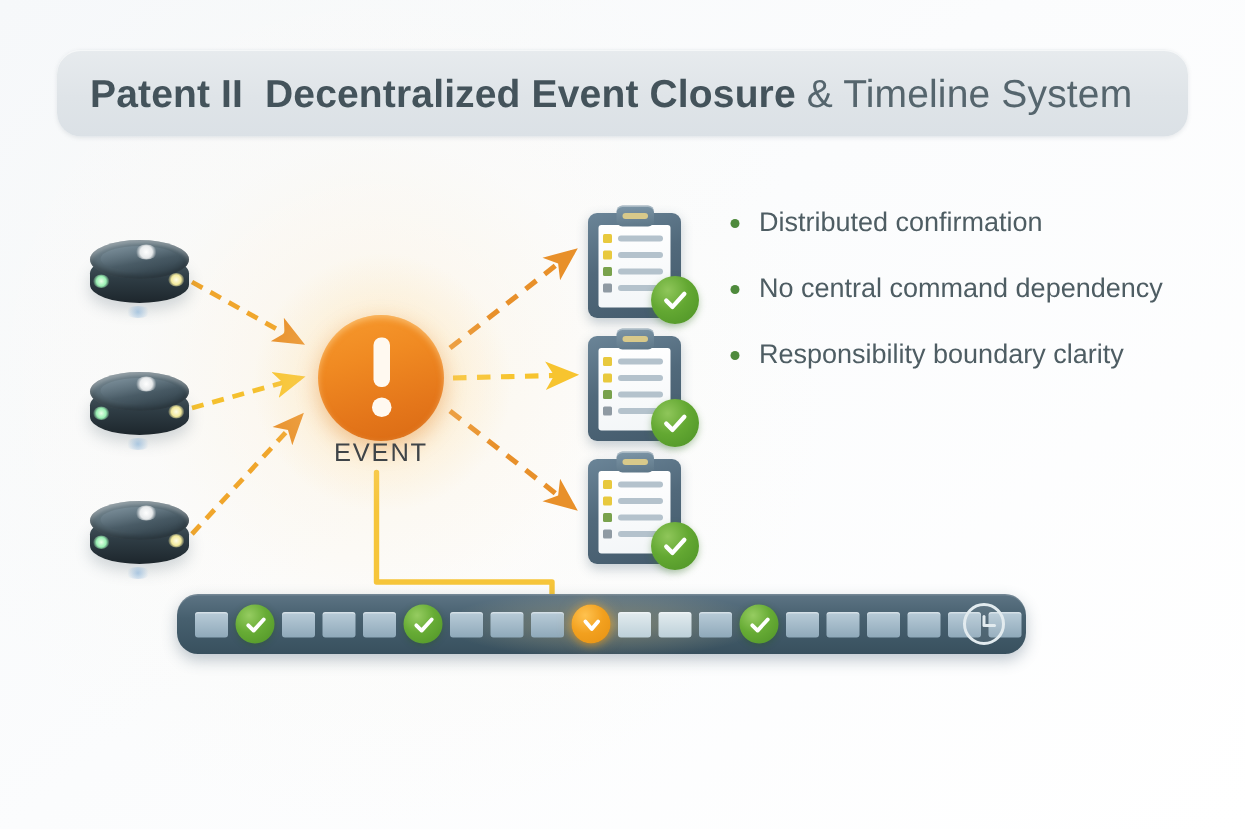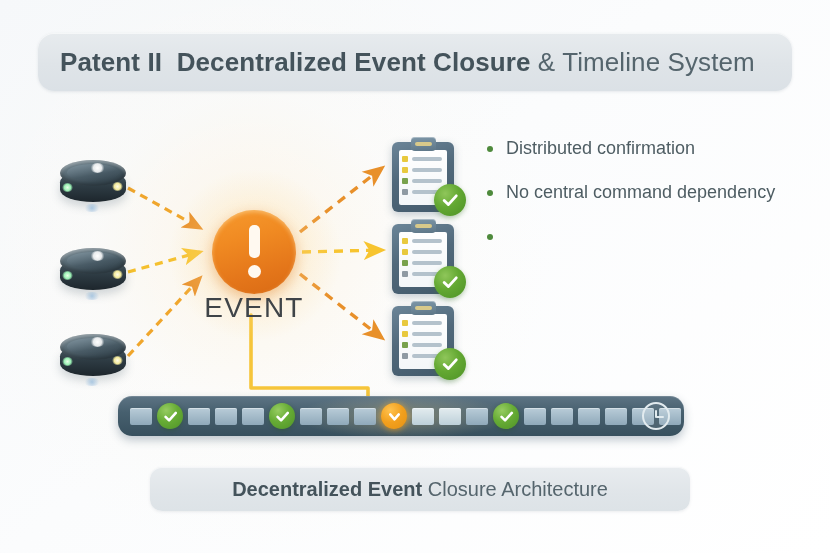--- a/index.html
+++ b/index.html
@@ -131,21 +131,21 @@
     left: 0; top: 40px;
     width: 13px; height: 13px;
     border-radius: 50%;
     background: #fff9f0;
   }
   #event-label {
     position: absolute;
     left: 186px; top: 292px;
     width: 136px;
     text-align: center;
-    font-size: 28px;
+    font-size: 17px;
     letter-spacing: 1.2px;
     color: #3f4448;
     font-weight: 400;
   }
 
   
   .clipboard {
     position: absolute;
     width: 68px; height: 76px;
   }
@@ -484,20 +484,21 @@
     <div class="bullet">
       <span class="dot"></span>
       <span class="txt">Distributed confirmation</span>
     </div>
     <div class="bullet">
       <span class="dot"></span>
       <span class="txt">No central command dependency</span>
     </div>
     <div class="bullet">
       <span class="dot"></span>
+      <span class="txt">Responsibility boundary clarity</span>
     </div>
   </div>
 
   <div id="timeline">
     <div id="timeline-cells" style="display:flex; align-items:center;">
         <div class="seg"></div>
         <div class="mark check">
           <svg viewBox="0 0 24 24">
             <path d="M5 12.5 L10 17.5 L19.5 7" stroke="#ffffff" stroke-width="3.6" fill="none" stroke-linecap="round" stroke-linejoin="round"></path>
           </svg>
@@ -532,19 +533,14 @@
         <div class="seg"></div>
         <div class="seg"></div>
         <div class="seg"></div>
       </div>
     <div id="clock">
       <span class="hand h"></span>
       <span class="hand m"></span>
     </div>
   </div>
 
-  <div id="caption-pill">
-    <div id="caption-text">
-      <span class="c-bold">Decentralized Event</span><span>&nbsp;</span><span class="c-reg">Closure Architecture</span>
-    </div>
-  </div>
 
 </div>
 
 </body></html>

